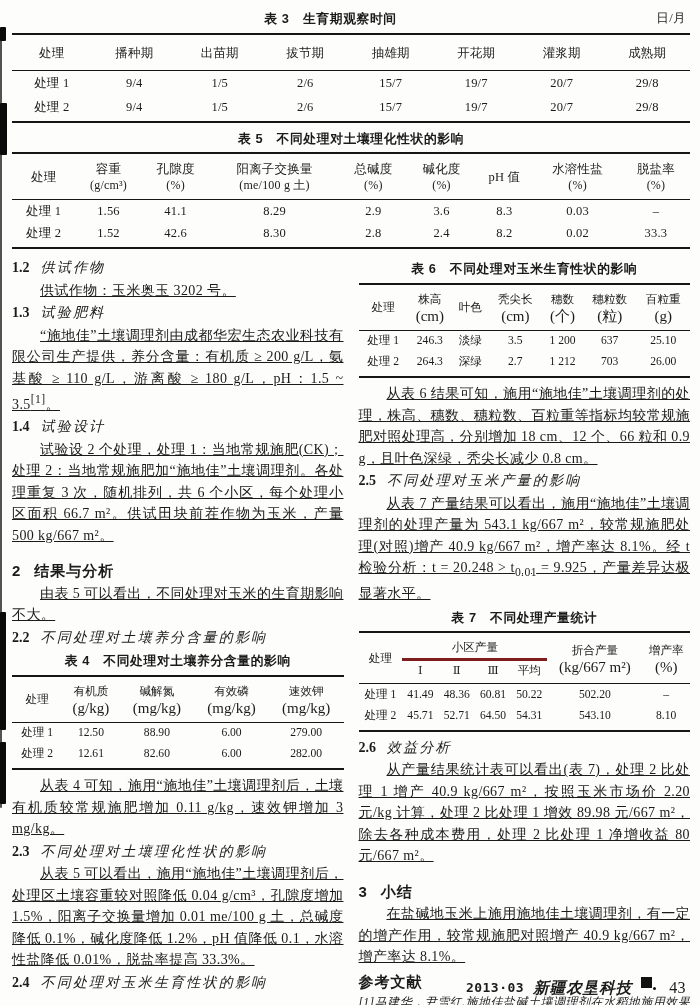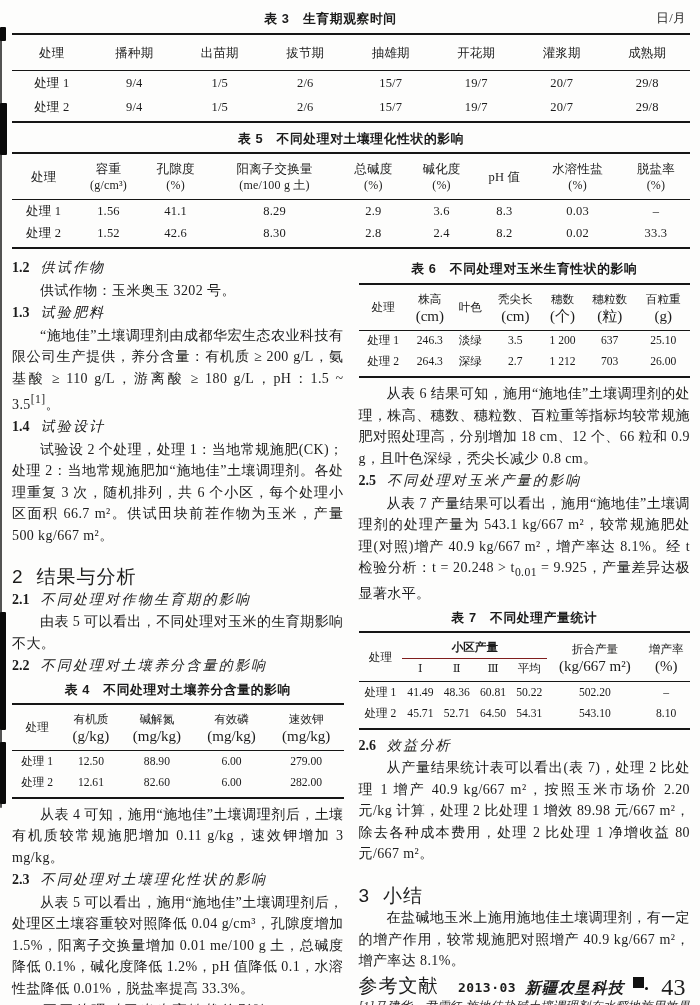--- a/index.html
+++ b/index.html
@@ -48,37 +48,37 @@
   table.booktabs thead tr:last-child th,
   table.booktabs thead tr:first-child th[rowspan] { border-bottom:1.4px solid #161616; }
   table.booktabs thead th { vertical-align:middle; padding-top:7px; padding-bottom:6px; }
   table.booktabs tbody tr:first-child td { }
   table.booktabs tbody tr:last-child td { padding-bottom:6px; }
   th .unit { display:block; font-size:12px; }
   table.t3 thead th { padding-top:10px; padding-bottom:9px; }
   table.t3 td { padding-top:4px; padding-bottom:4px; }
   table.small th, table.small td { font-size:11.6px; padding:2.5px 1px; letter-spacing:0; }
   table.small th .unit { font-size:15px; }
-  table.t7 th.group { border-bottom:1px solid #7f1d1d; padding-bottom:2px;font-weight:bold; }
+  table.t7 th.group { border-bottom:3px solid #7f1d1d; padding-bottom:2px; }
   table.t7 thead tr:last-child th { padding-top:2px; padding-bottom:4px; }
 
   
   .cols { display:flex; gap:15px; align-items:flex-start; margin-top:7px; }
   .col { flex:1; min-width:0; }
 
   
   .kai { margin:1px 0; white-space:nowrap; }
   .kai .num { font-weight:bold; margin-right:11px; letter-spacing:0; }
   .kai .ttl { font-style:italic; letter-spacing:2.2px; }
   .hei {
     font-family:"Liberation Sans","DejaVu Sans",sans-serif;
-    font-weight:normal; font-size:19px; margin:20px 0 1px 0; letter-spacing:1px;
+    font-weight:bold; font-size:15px; margin:14px 0 1px 0; letter-spacing:1px;
   }
   .hei .num { margin-right:13px; }
-  p.body { text-indent:2em; text-align:justify; }
+  p.body { text-indent:2em; text-align:justify;text-decoration:underline; }
   p.ref {
     font-size:12px; line-height:19.5px; font-style:italic;
     text-align:justify; letter-spacing:0.2px; margin-top:1px;
   }
   .ref-h { margin-top:3px; }
 
   
   .footer {
     position:absolute; right:14px; bottom:7px;
     display:flex; gap:9px;
@@ -86,21 +86,21 @@
   .issue {
     font-family:"DejaVu Sans Mono","Liberation Mono",monospace;
     font-weight:bold; font-size:13px; letter-spacing:0.5px;
   }
   .jname { font-weight:bold; font-style:italic; font-size:15.5px; letter-spacing:1px; }
   .logo { width:11px; height:11px; background:#111; display:inline-block; position:relative; }
   .logo::after {
     content:""; position:absolute; right:-4px; bottom:-2px;
     width:3px; height:3px; background:#111; border-radius:50%;
   }
-  .pageno { font-size:24px; margin-left:8px; }
+  .pageno { font-size:16px; margin-left:8px; }
 </style>
 </head>
 <body>
 
 <div class="artifact a-line"></div>
 <div class="artifact a1"></div>
 <div class="artifact a2"></div>
 <div class="artifact a3"></div>
 <div class="artifact a4"></div>
 
@@ -208,23 +208,20 @@
 
       <div class="kai">
         <span class="num">1.4</span><span class="ttl">试验设计</span>
       </div>
       <p class="body">试验设 2 个处理，处理 1：当地常规施肥(CK)；处理 2：当地常规施肥加“施地佳”土壤调理剂。各处理重复 3 次，随机排列，共 6 个小区，每个处理小区面积 66.7 m²。供试田块前茬作物为玉米，产量 500 kg/667 m²。</p>
 
       <div class="hei">
         <span class="num">2</span><span>结果与分析</span>
       </div>
 
-      <div class="kai">
-        <span class="num">2.1</span><span class="ttl">不同处理对作物生育期的影响</span>
-      </div>
       <p class="body">由表 5 可以看出，不同处理对玉米的生育期影响不大。</p>
 
       <div class="kai">
         <span class="num">2.2</span><span class="ttl">不同处理对土壤养分含量的影响</span>
       </div>
 
       <div class="cap-center">
         <div class="cap">表 4　不同处理对土壤养分含量的影响</div>
       </div>
       <table class="booktabs small">

